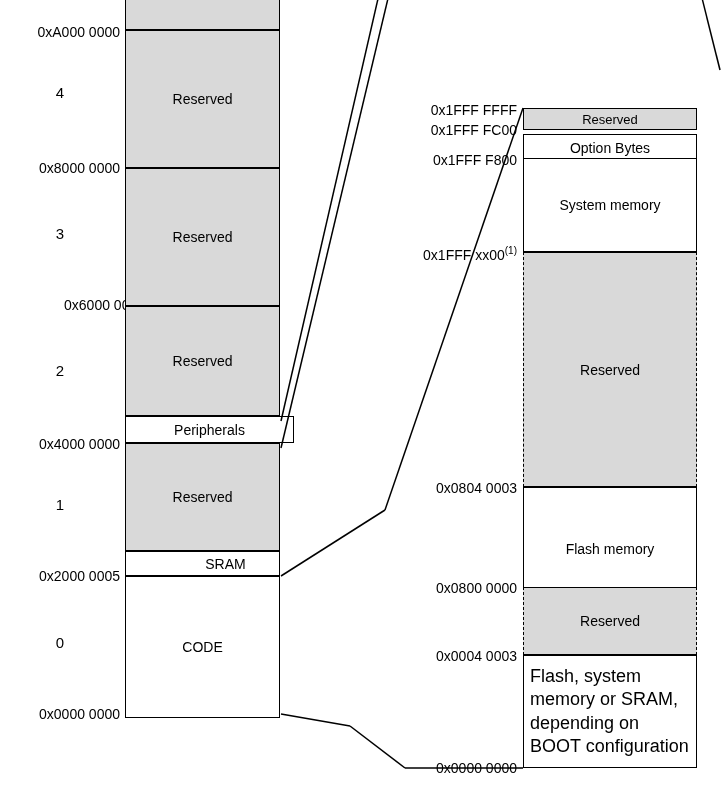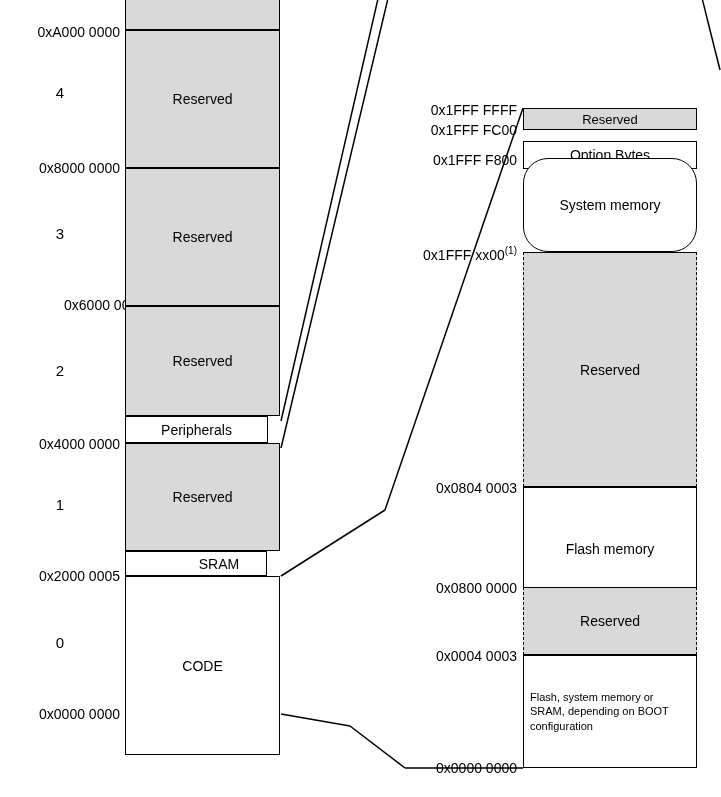--- a/index.html
+++ b/index.html
@@ -53,41 +53,41 @@
 <div class="abs rn" style="left:50px; width:20px; top:84px;">4</div>
 <div class="abs rn" style="left:50px; width:20px; top:225px;">3</div>
 <div class="abs rn" style="left:50px; width:20px; top:362px;">2</div>
 <div class="abs rn" style="left:50px; width:20px; top:496px;">1</div>
 <div class="abs rn" style="left:50px; width:20px; top:634px;">0</div>
 
 <div class="abs block gray" style="left:125px; width:155px; top:-40px; height:70px;"></div>
 <div class="abs block gray" style="left:125px; width:155px; top:30px; height:138px;">Reserved</div>
 <div class="abs block gray" style="left:125px; width:155px; top:168px; height:138px;">Reserved</div>
 <div class="abs block gray" style="left:125px; width:155px; top:306px; height:110px;">Reserved</div>
-<div class="abs block white" style="left:125px; width:143px; top:416px; height:27px;">Peripherals</div>
+<div class="abs block white" style="left:125px; width:169px; top:416px; height:27px;">Peripherals</div>
 <div class="abs block gray" style="left:125px; width:155px; top:443px; height:108px;">Reserved</div>
-<div class="abs block white" style="left:125px; width:142px; top:551px; height:25px;padding-left:46px;">SRAM</div>
-<div class="abs block white" style="left:125px; width:155px; top:576px; height:179px;">CODE</div>
+<div class="abs block white" style="left:125px; width:155px; top:551px; height:25px;padding-left:46px;">SRAM</div>
+<div class="abs block white" style="left:125px; width:155px; top:576px; height:142px;">CODE</div>
 
 <div class="abs addr" style="right:204px; top:102px;">0x1FFF FFFF</div>
 <div class="abs addr" style="right:204px; top:122px;">0x1FFF FC00</div>
 <div class="abs addr" style="right:204px; top:152px;">0x1FFF F800</div>
 <div class="abs addr" style="right:204px; top:245px;"><span>0x1FFF xx00</span><sup style="font-size:10px;">(1)</sup></div>
 <div class="abs addr" style="right:204px; top:480px;">0x0804 0003</div>
 <div class="abs addr" style="right:204px; top:580px;">0x0800 0000</div>
 <div class="abs addr" style="right:204px; top:648px;">0x0004 0003</div>
 <div class="abs addr" style="right:204px; top:760px;">0x0000 0000</div>
 
 <div class="abs block gray" style="left:523px; width:174px; top:108px; height:22px; font-size:13px;">Reserved</div>
-<div class="abs block white" style="left:523px; width:174px; top:141px; height:28px;">Option Bytes</div>
-<div class="abs block white" style="left:523px; width:174px; top:158px; height:94px;border-radius:25px;">System memory</div>
+<div class="abs block white" style="left:523px; width:174px; top:134px; height:28px;">Option Bytes</div>
+<div class="abs block white" style="left:523px; width:174px; top:158px; height:94px;">System memory</div>
 <div class="abs block gray" style="left:523px; width:174px; top:252px; height:235px; border-left-style:dashed; border-right-style:dashed;">Reserved</div>
 <div class="abs block white" style="left:523px; width:174px; top:487px; height:124px;">Flash memory</div>
 <div class="abs block gray" style="left:523px; width:174px; top:587px; height:68px; border-left-style:dashed; border-right-style:dashed;">Reserved</div>
-<div class="abs block white" style="left:523px; width:174px; top:655px; height:113px; font-size:11px; line-height:1.3; padding:6px;">Flash, system memory or SRAM, depending on BOOT configuration</div>
+<div class="abs block white" style="left:523px; width:174px; top:655px; height:113px; font-size:18px; line-height:1.3; padding:6px;">Flash, system memory or SRAM, depending on BOOT configuration</div>
 
 <svg class="lines">
 
   <line x1="281" y1="421" x2="380" y2="-10" stroke="#000" stroke-width="1.5"></line>
   <line x1="281" y1="448" x2="390" y2="-10" stroke="#000" stroke-width="1.5"></line>
 
   <line x1="700" y1="-10" x2="720" y2="70" stroke="#000" stroke-width="1.5"></line>
 
   <line x1="281" y1="576" x2="385" y2="510" stroke="#000" stroke-width="1.5"></line>
   <line x1="385" y1="510" x2="523" y2="108" stroke="#000" stroke-width="1.5"></line>

